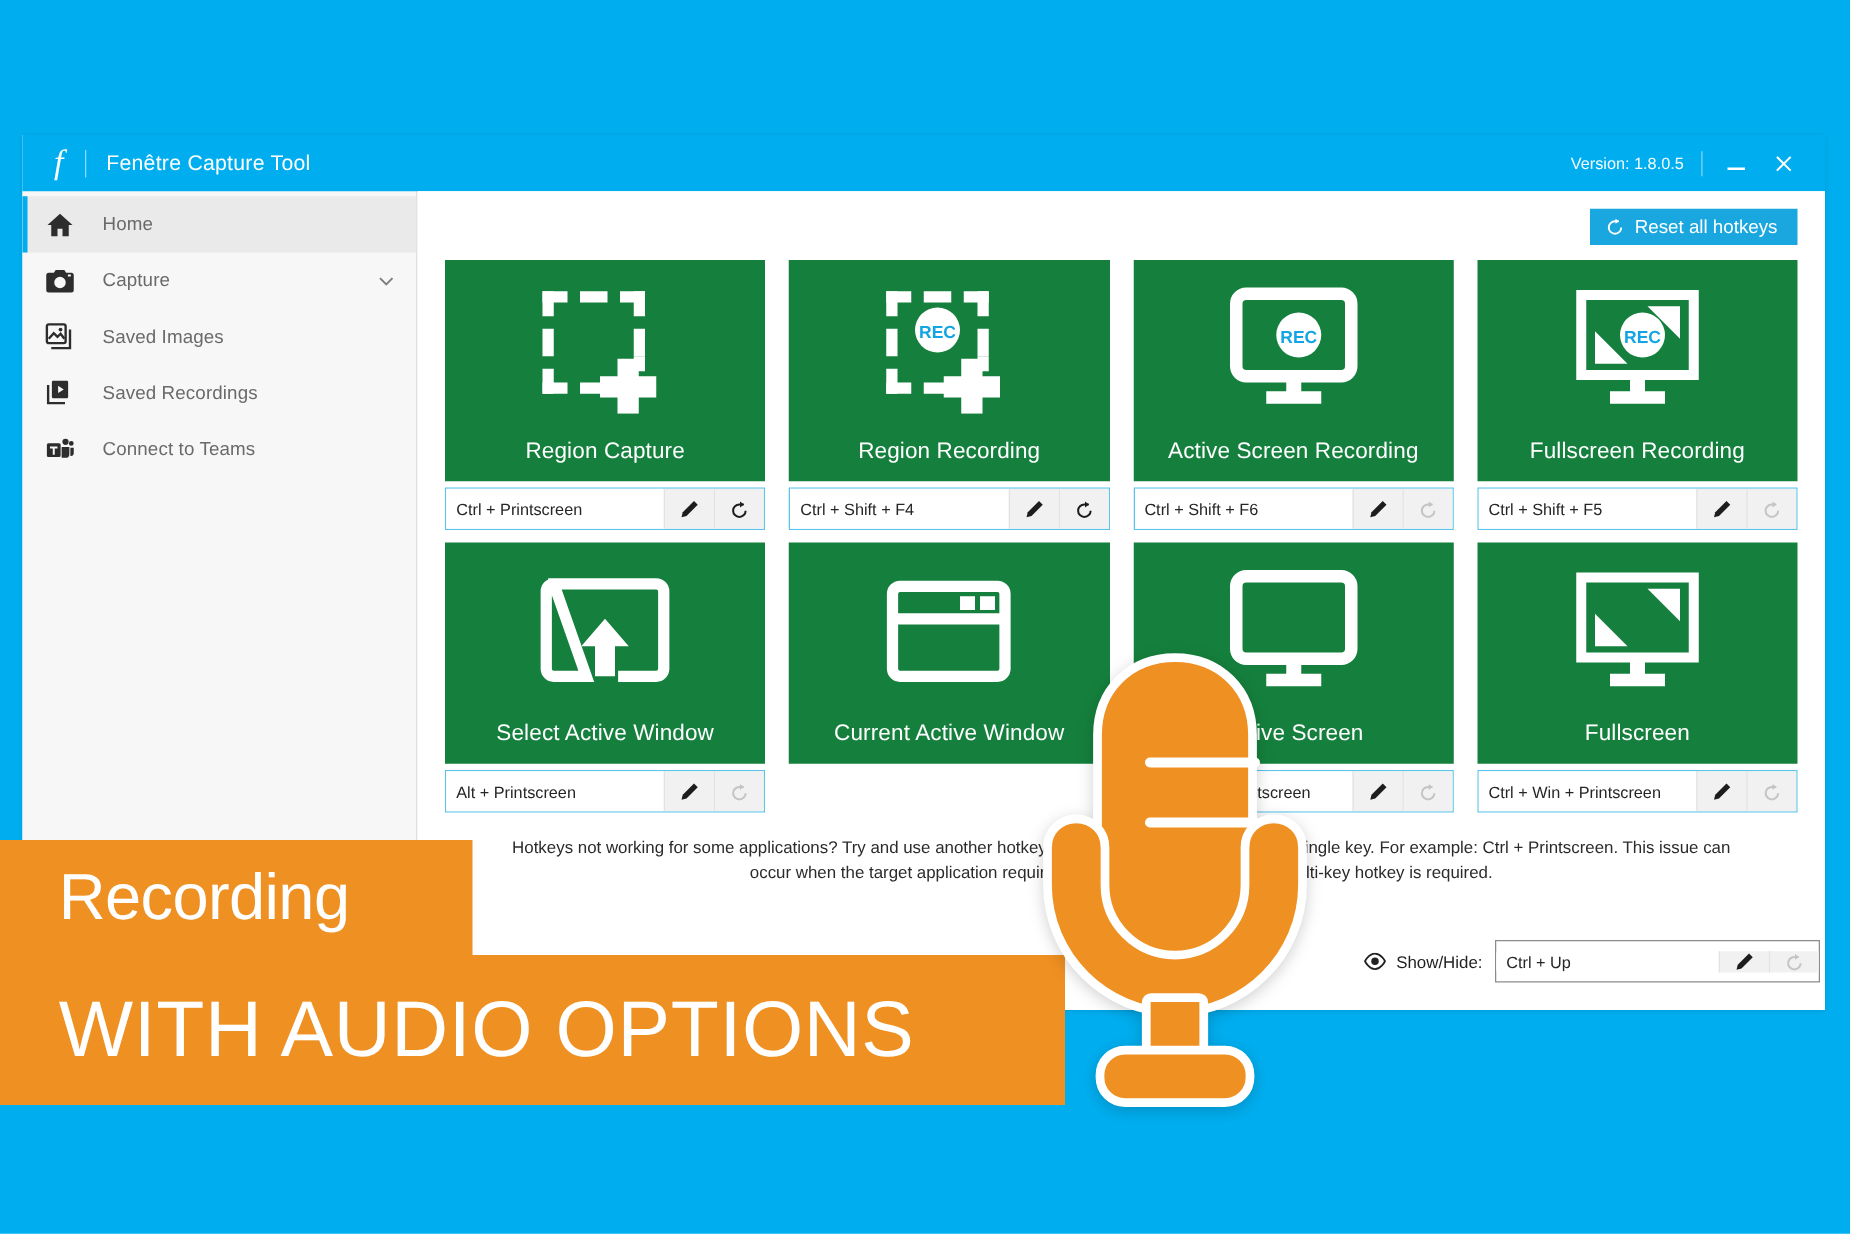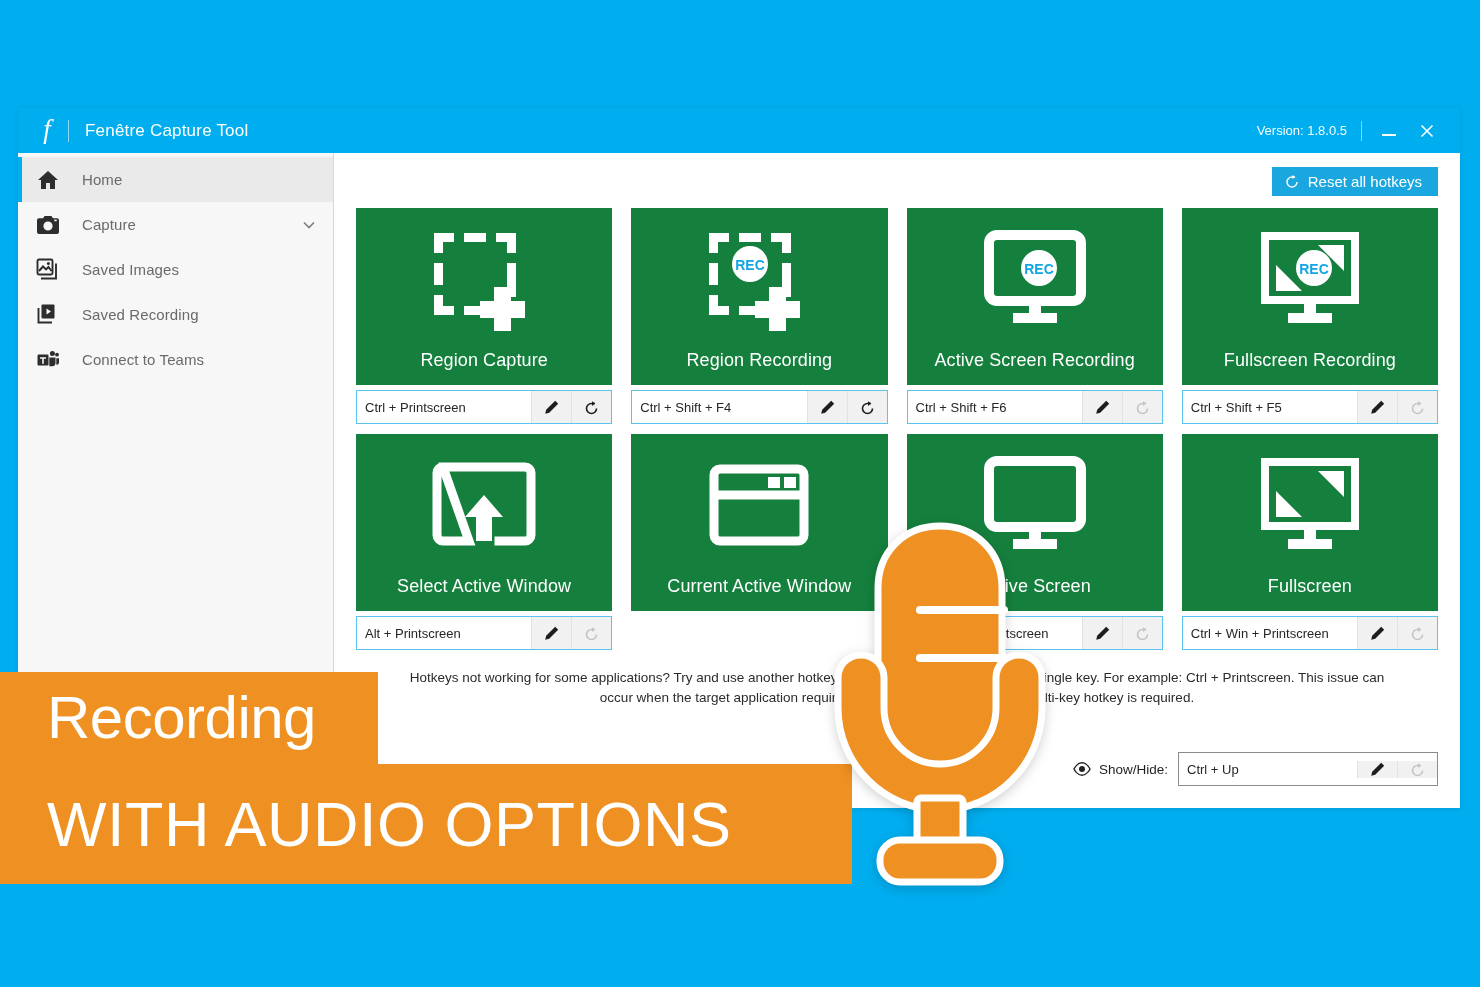--- a/index.html
+++ b/index.html
@@ -228,21 +228,21 @@
     text-align: center;
     font-size: 13.5px;
     line-height: 1.45;
     color: #2b2b2b;
     padding: 0 40px;
   }
 
   
   #showhide-row {
     position: absolute;
-    right: 22px;
+    right: 4px;
     bottom: 22px;
     display: flex;
     align-items: center;
     gap: 10px;
   }
   #showhide-label {
     display: flex;
     align-items: center;
     gap: 8px;
     font-size: 13.5px;
@@ -270,21 +270,21 @@
   #promo-line1 {
     background: #EF9022;
     width: 378px;
     height: 92px;
     display: flex;
     align-items: center;
     padding-left: 47px;
   }
   #promo-line1 span {
     color: #ffffff;
-    font-size: 60px;
+    font-size: 52px;
     font-weight: 400;
     letter-spacing: -0.5px;
     line-height: 1;
   }
   #promo-line2 {
     background: #EF9022;
     width: 852px;
     height: 120px;
     display: flex;
     align-items: center;
@@ -376,21 +376,21 @@
       </div>
 
       <div class="nav-item">
         <span class="nav-icon">
           <svg width="24" height="24" viewBox="0 0 24 24">
             <rect x="5.5" y="1.5" width="13" height="14" rx="1" fill="#2d2d2d"></rect>
             <path d="M10.5 5.6 L15 8.5 L10.5 11.4 Z" fill="#f7f7f7"></path>
             <path d="M2.5 5 v14.5 h13.5" fill="none" stroke="#2d2d2d" stroke-width="1.9"></path>
           </svg>
         </span>
-        <span class="nav-label">Saved Recording</span>
+        <span class="nav-label">Saved Recordings</span>
       </div>
 
       <div class="nav-item">
         <span class="nav-icon">
           <svg width="24" height="22" viewBox="0 0 24 22" fill="#2d2d2d">
             <rect x="1.5" y="5.5" width="11" height="11" rx="1.2"></rect>
             <path d="M4 8.2 h6 v1.5 H7.8 v5 H6.2 v-5 H4 Z" fill="#f7f7f7"></path>
             <circle cx="16.4" cy="4.4" r="2.5"></circle>
             <circle cx="21" cy="5.7" r="1.9"></circle>
             <path d="M13.3 8.6 h6.2 v5.5 a3.1 3.1 0 0 1 -3.1 3.1 h-3.1 Z"></path>

